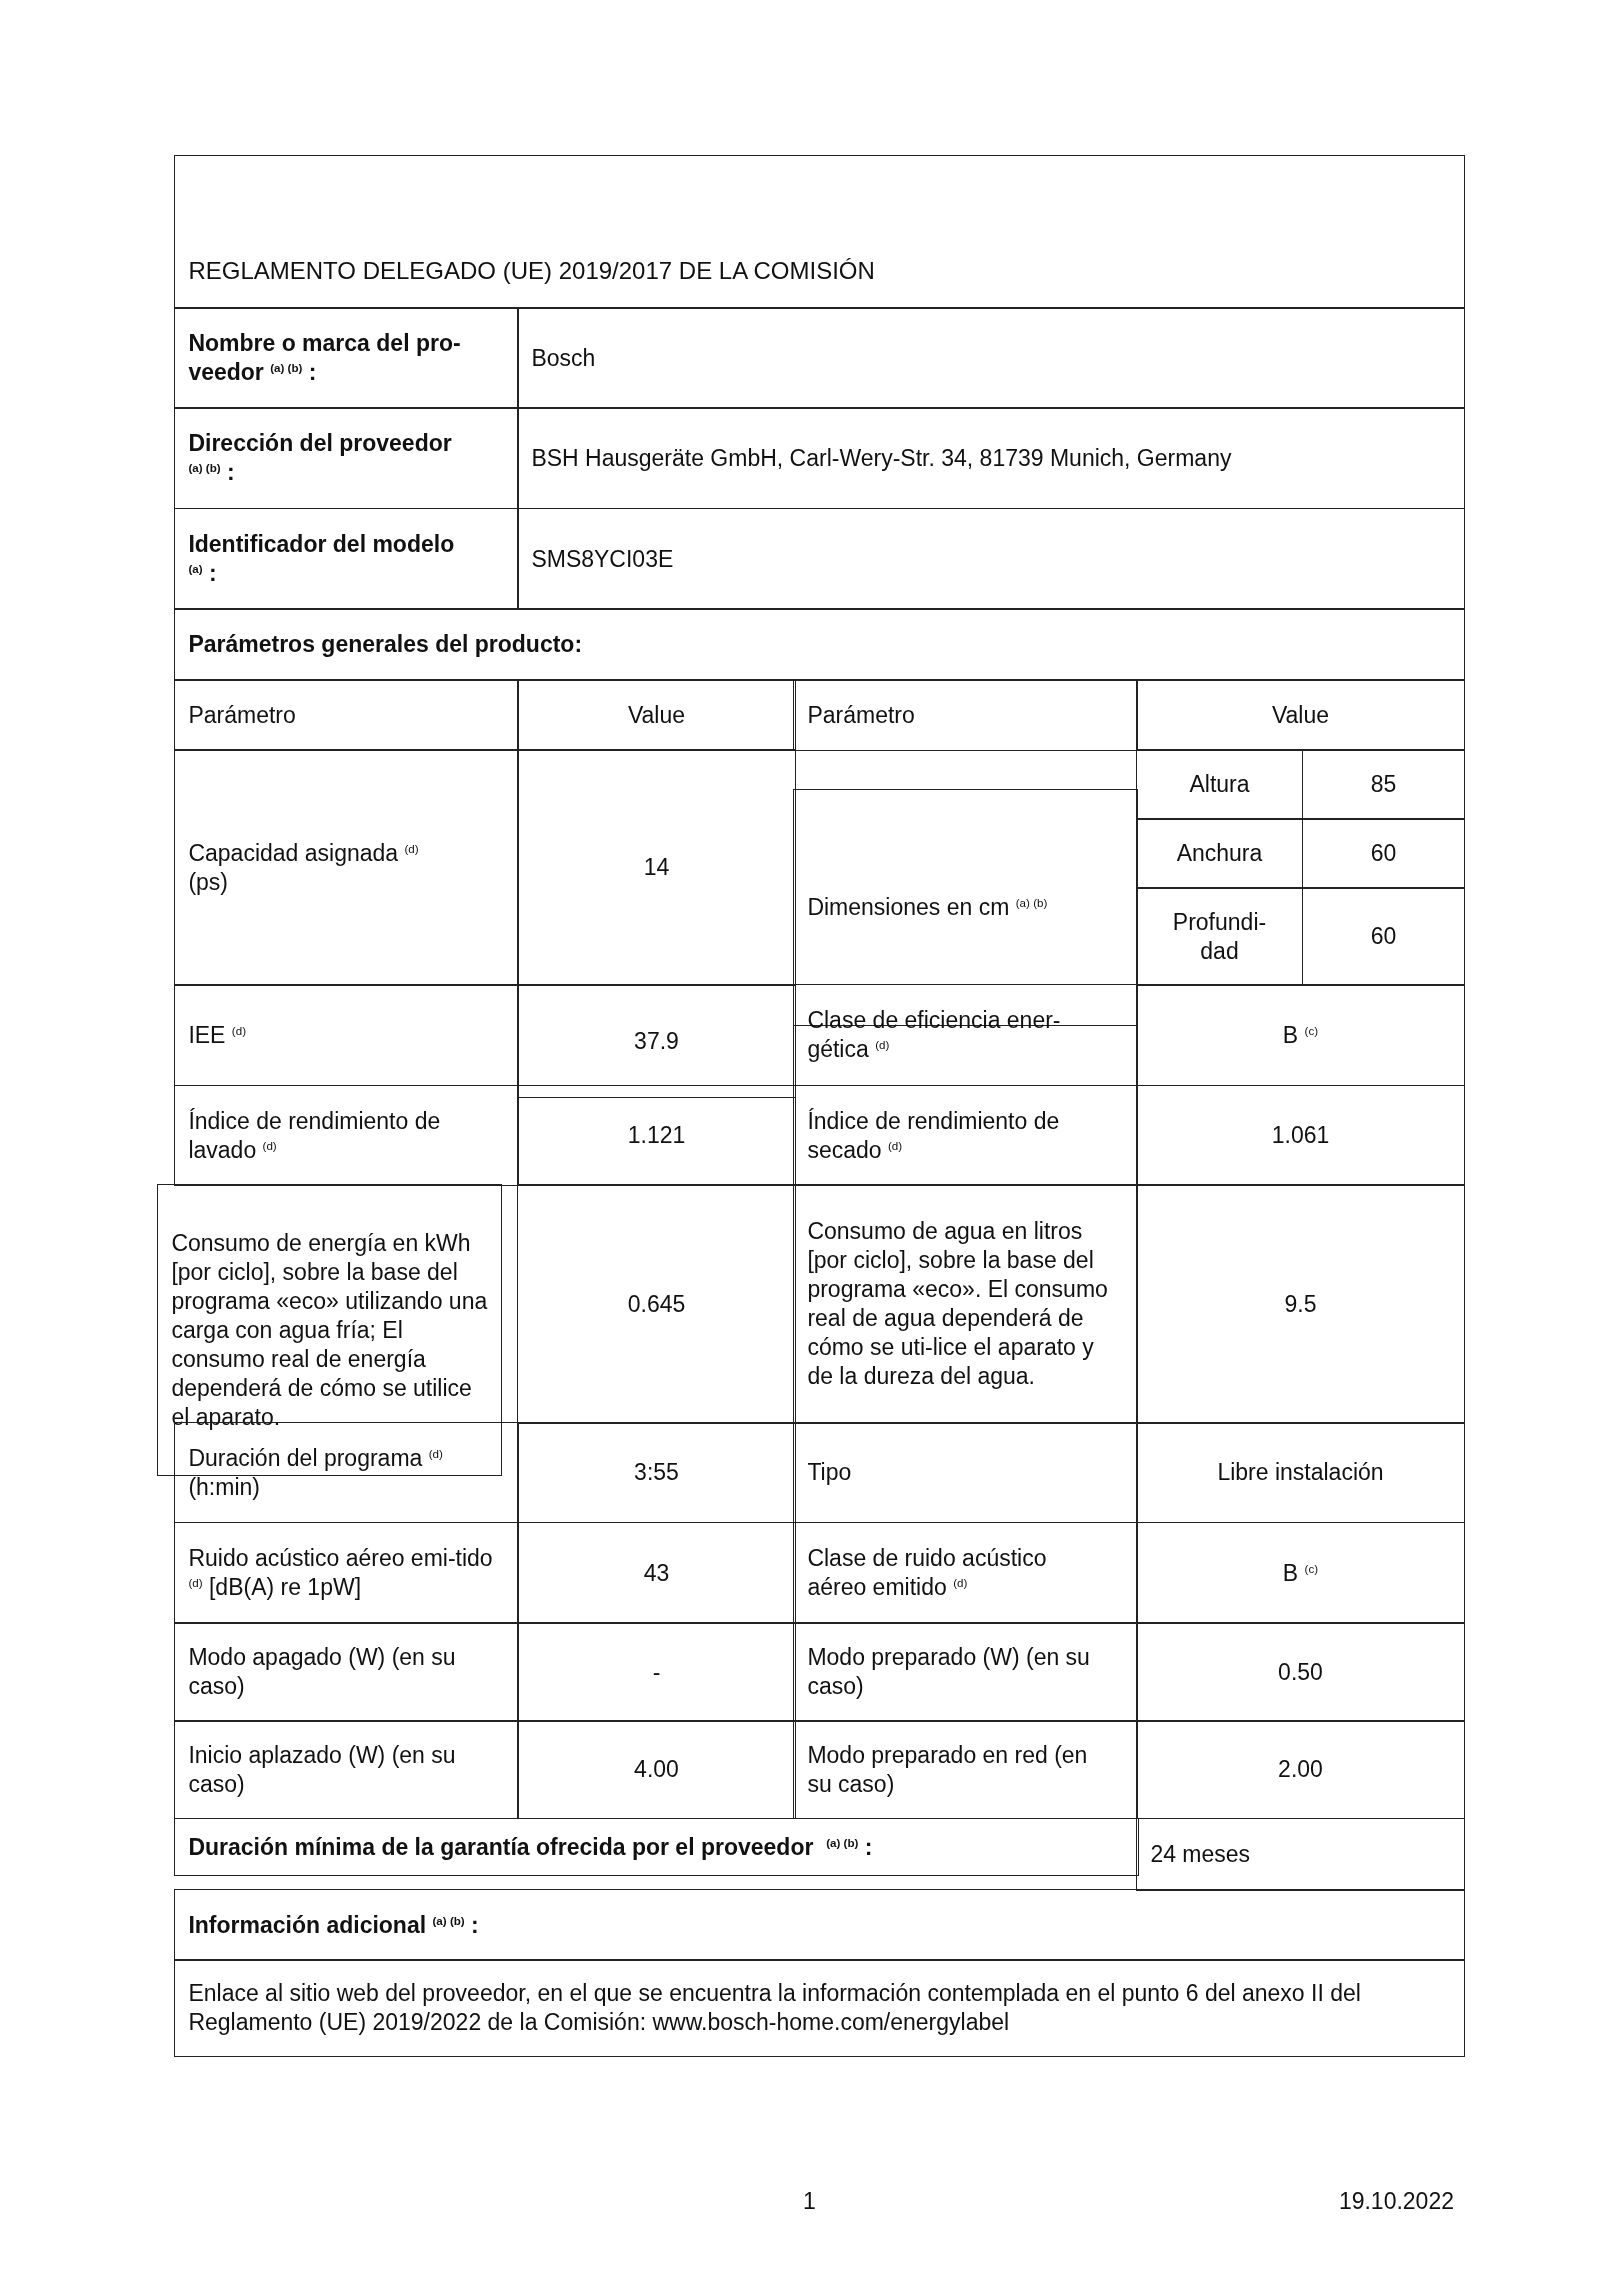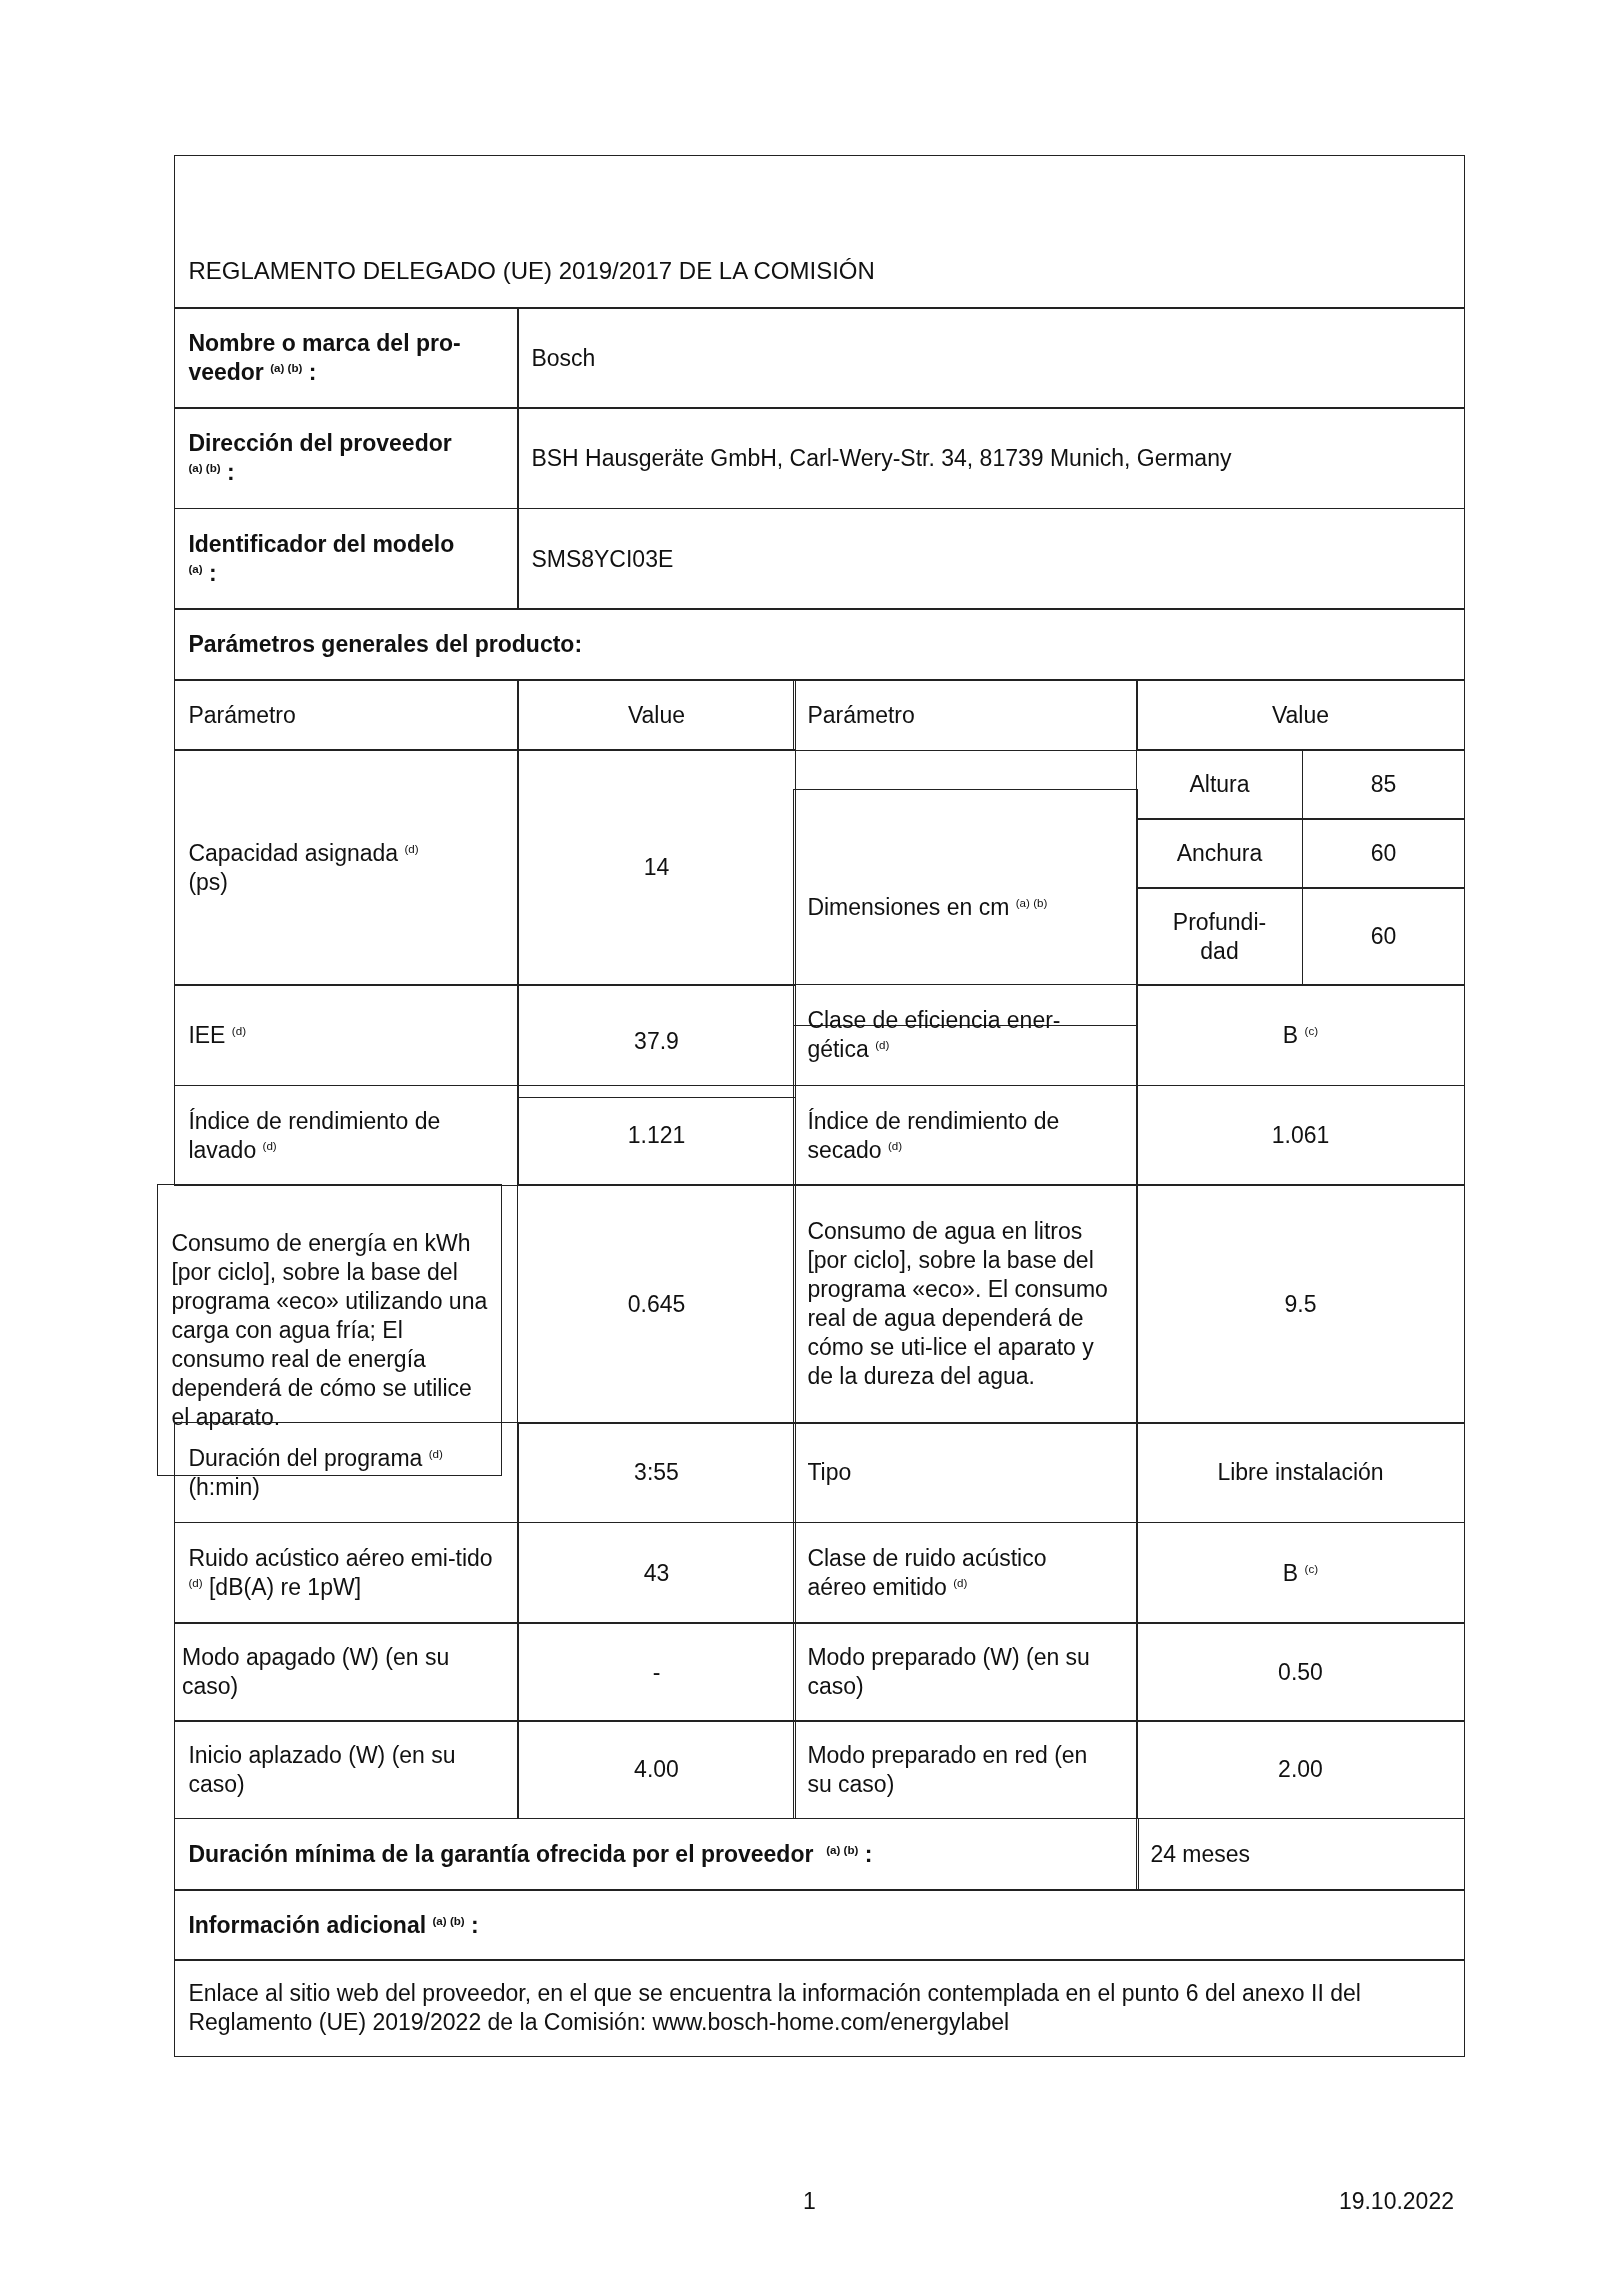--- a/index.html
+++ b/index.html
@@ -148,21 +148,21 @@
 <div class="cell center" style="left:517px;top:1522px;width:279px;height:102px;">
     <span>43</span>
   </div>
 <div class="cell" style="left:793px;top:1522px;width:345px;height:102px;">
   <span class="txt" style="width:304px;"><span>Clase de ruido acústico aéreo emitido</span> <sup>(d)</sup></span>
 </div>
 <div class="cell center" style="left:1136px;top:1522px;width:329px;height:102px;">
   <span class="txt"><span>B</span> <sup>(c)</sup></span>
 </div>
 
-<div class="cell" style="left:174px;top:1622px;width:345px;height:100px;padding-left:7px;">
+<div class="cell" style="left:174px;top:1622px;width:345px;height:100px;">
     <span class="txt" style="width:318px;">Modo apagado (W) (en su caso)</span>
   </div>
 <div class="cell center" style="left:517px;top:1622px;width:279px;height:100px;">
     <span>-</span>
   </div>
 <div class="cell" style="left:793px;top:1622px;width:345px;height:100px;">
     <span class="txt" style="width:296px;">Modo preparado (W) (en su caso)</span>
   </div>
 <div class="cell center" style="left:1136px;top:1622px;width:329px;height:100px;">
     <span>0.50</span>
@@ -174,21 +174,21 @@
 <div class="cell center" style="left:517px;top:1720px;width:279px;height:99px;">
     <span>4.00</span>
   </div>
 <div class="cell" style="left:793px;top:1720px;width:345px;height:99px;">
     <span class="txt" style="width:296px;">Modo preparado en red (en su caso)</span>
   </div>
 <div class="cell center" style="left:1136px;top:1720px;width:329px;height:99px;">
     <span>2.00</span>
   </div>
 
-<div class="cell bold" style="left:174px;top:1818px;width:965px;height:73px;">
+<div class="cell bold" style="left:174px;top:1818px;width:965px;height:58px;">
   <span class="txt"><span>Duración mínima de la garantía ofrecida por el proveedor</span> &nbsp;<sup>(a) (b)</sup> <span>:</span></span>
 </div>
 <div class="cell" style="left:1136px;top:1818px;width:329px;height:73px;">
     <span>24 meses</span>
   </div>
 
 <div class="cell bold" style="left:174px;top:1889px;width:1291px;height:72px;">
   <span class="txt"><span>Información adicional</span> <sup>(a) (b)</sup> <span>:</span></span>
 </div>
 <div class="cell" style="left:174px;top:1959px;width:1291px;height:98px;">

